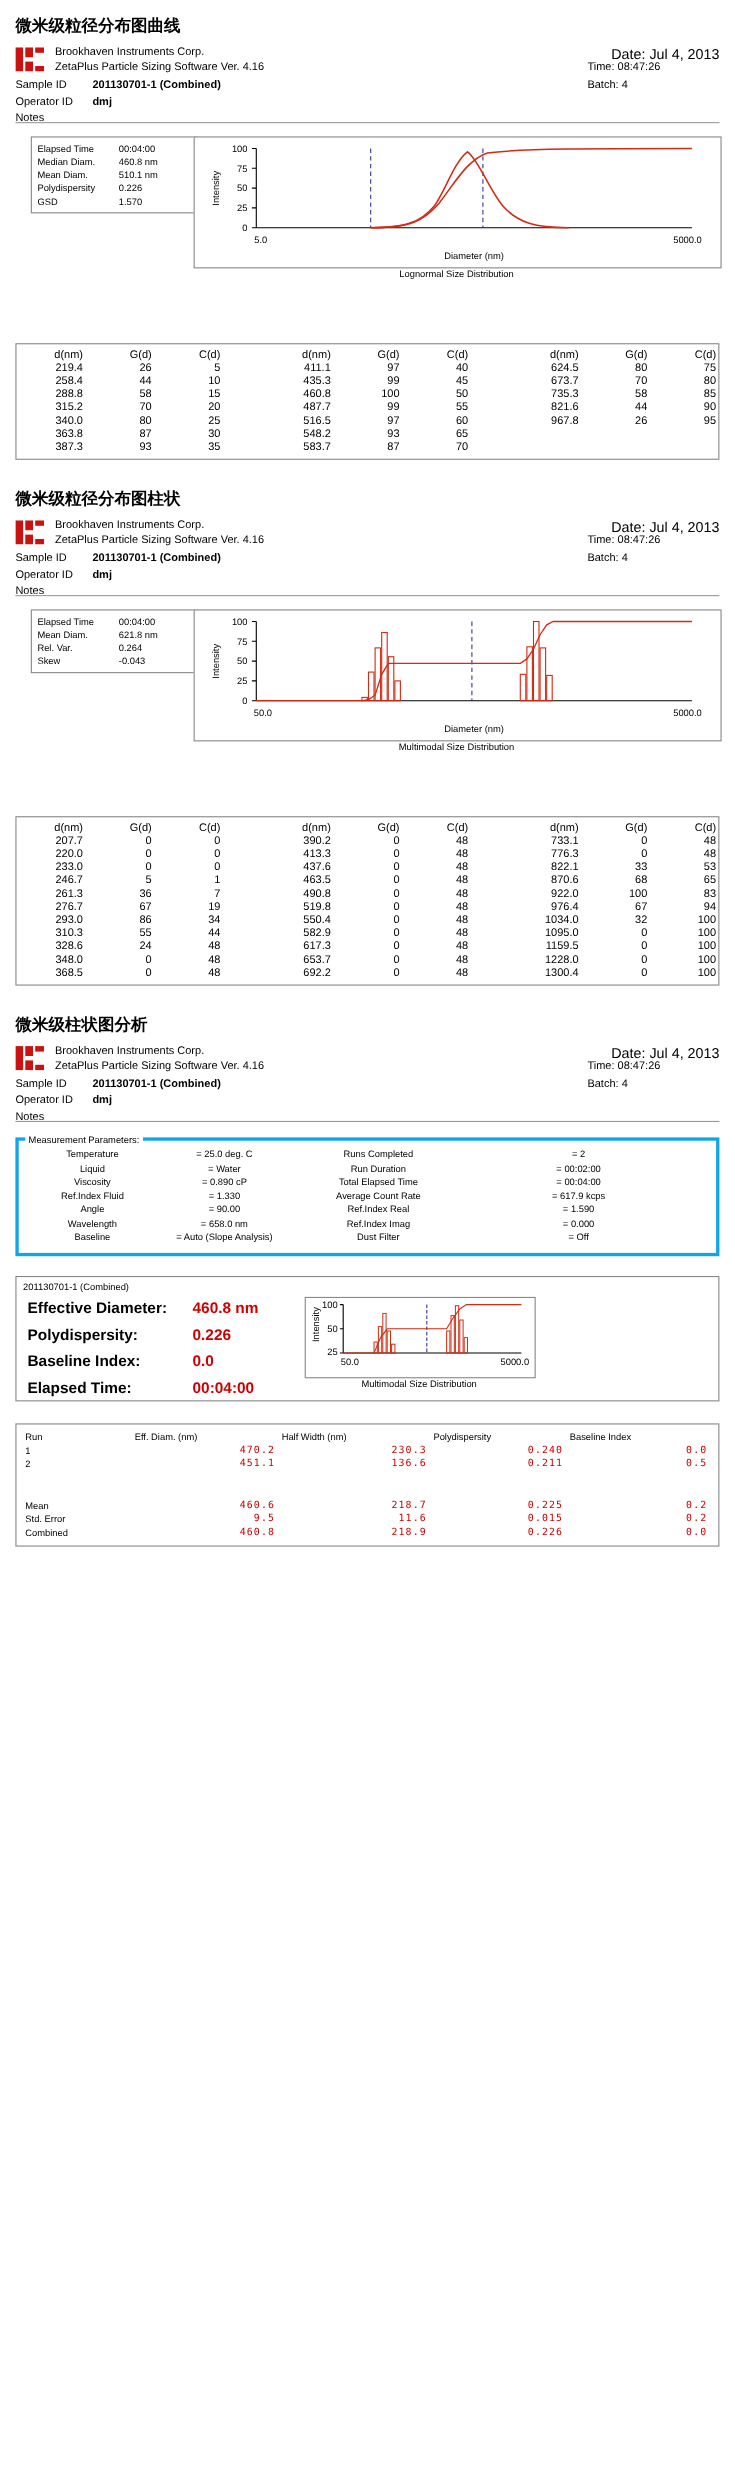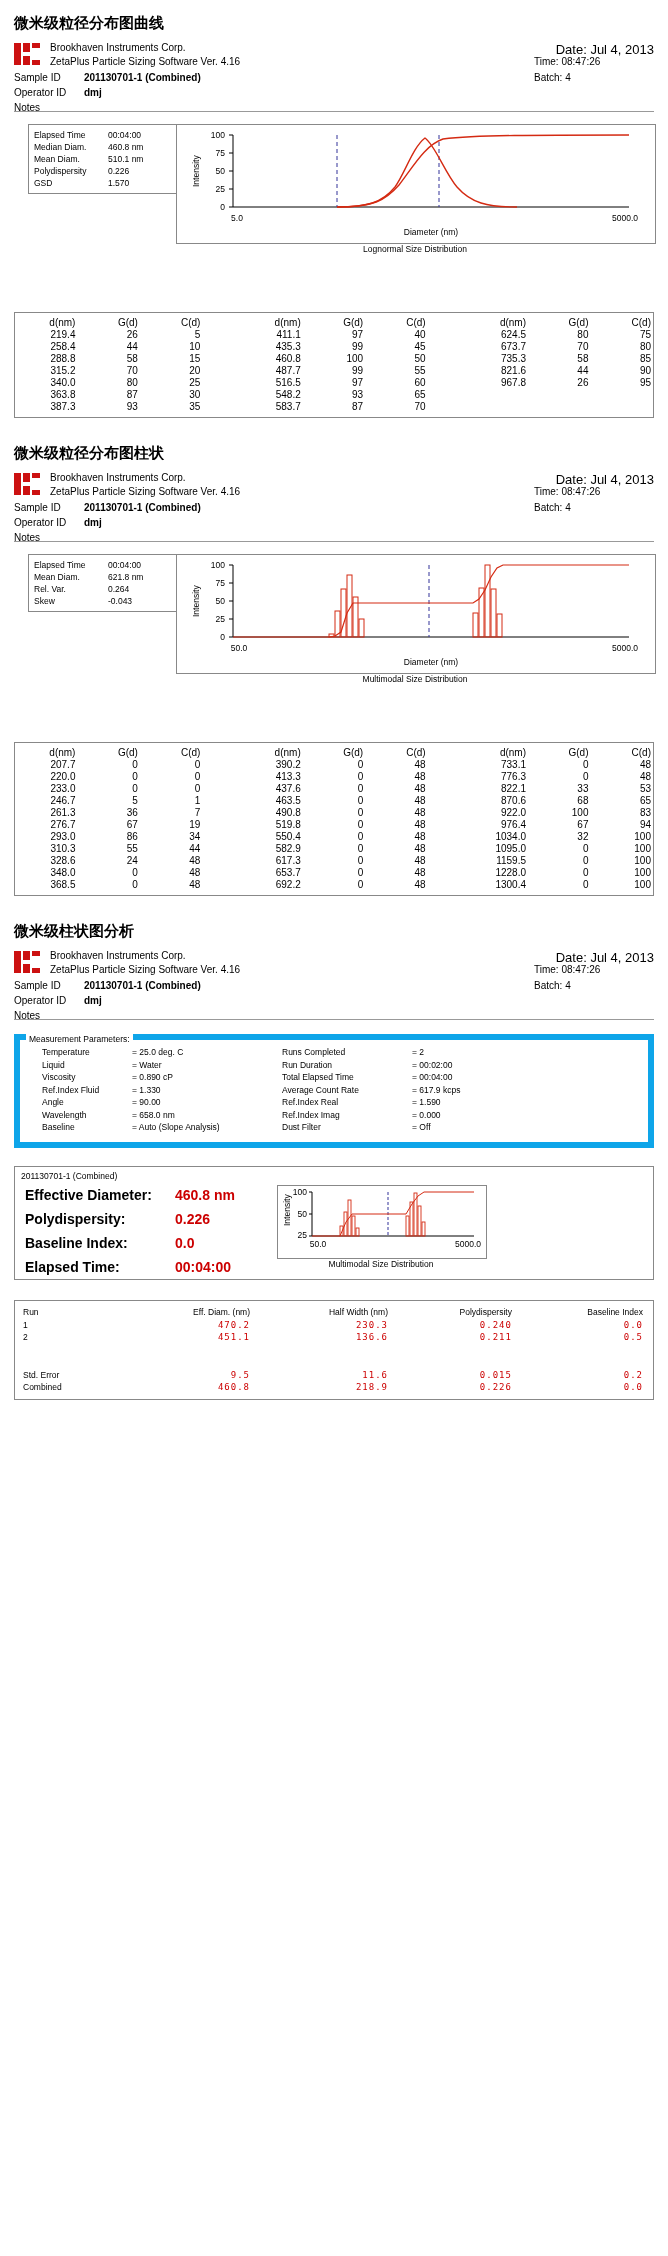--- a/index.html
+++ b/index.html
@@ -30,38 +30,38 @@
   .chartbox{position:absolute;left:162px;top:0;width:478px;height:118px;border:1px solid #888;background:#fff;}
   .plotcap{position:absolute;left:162px;top:120px;width:478px;text-align:center;font-size:8.5px;}
 
   .tablebox{margin:0 14px;border:1px solid #888;padding:4px 0;}
   table.dat{width:100%;border-collapse:collapse;font-size:10px;font-family:"Liberation Sans",sans-serif;}
   table.dat td,table.dat th{padding:0 2px;line-height:12px;}
   table.dat th{font-weight:400;}
   .tnum{text-align:right;width:52px;}
   .tgap{width:30px;}
 
-  .paramsbox{margin:0 14px;border:6px solid #0ea5e9;position:relative;padding:6px 8px 8px 8px;}
+  .paramsbox{margin:0 14px;border:3px solid #0ea5e9;position:relative;padding:6px 8px 8px 8px;text-align:center;}
   .paramsbox .caption{position:absolute;top:-6px;left:6px;background:#fff;padding:0 3px;font-size:8.5px;}
   .ptable{width:100%;border-collapse:collapse;font-size:8.5px;}
   .ptable td{line-height:12.5px;padding:0;}
   .pk{width:90px;padding-left:14px !important;}
   .pv{width:150px;}
   .pk2{width:130px;}
 
   .resultbox{margin:0 14px;border:1px solid #888;position:relative;height:112px;}
   .resultbox .rid{position:absolute;left:6px;top:4px;font-size:8.5px;}
   .bigrow{position:absolute;left:10px;font-size:14px;font-weight:700;}
   .bigval{position:absolute;left:160px;font-size:14px;font-weight:700;color:#cc0000;}
   .rchart{position:absolute;left:262px;top:18px;width:208px;height:72px;border:1px solid #888;}
   .rcap{position:absolute;left:262px;top:92px;width:208px;text-align:center;font-size:8.5px;}
 
   .runbox{margin:0 14px;border:1px solid #888;padding:6px 4px;}
   table.runs{width:100%;border-collapse:collapse;font-size:9px;font-family:"DejaVu Sans Mono",monospace;color:#c00;}
-  table.runs th{color:#000;font-weight:400;font-family:"Liberation Sans",sans-serif;font-size:8.5px;text-align:right;padding:0 6px 2px 0;}
+  table.runs th{color:#000;font-weight:400;font-family:"Liberation Sans",sans-serif;font-size:8.5px;text-align:left;padding:0 6px 2px 0;}
   table.runs td{text-align:right;padding:0 6px 0 0;letter-spacing:1px;line-height:12px;}
   table.runs td.lab,table.runs th.lab{text-align:left;color:#000;font-family:"Liberation Sans",sans-serif;font-size:8.5px;letter-spacing:0;padding-left:4px;}
   .spacer{height:10px;}
   svg{display:block;}
   .axlab{font-size:8.5px;font-family:"Liberation Sans",sans-serif;}
 </style>
 </head>
 <body>
 
 <div class="page">
@@ -663,20 +663,27 @@
               <td class="lab">2</td>
               <td>451.1</td>
               <td>136.6</td>
               <td>0.211</td>
               <td>0.5</td>
             </tr>
             <tr>
               <td colspan="5" style="height:26px"></td>
             </tr>
             <tr>
+              <td class="lab">Mean</td>
+              <td>460.6</td>
+              <td>218.7</td>
+              <td>0.225</td>
+              <td>0.2</td>
+            </tr>
+            <tr>
               <td class="lab">Std. Error</td>
               <td>9.5</td>
               <td>11.6</td>
               <td>0.015</td>
               <td>0.2</td>
             </tr>
             <tr>
               <td class="lab">Combined</td>
               <td>460.8</td>
               <td>218.9</td>

